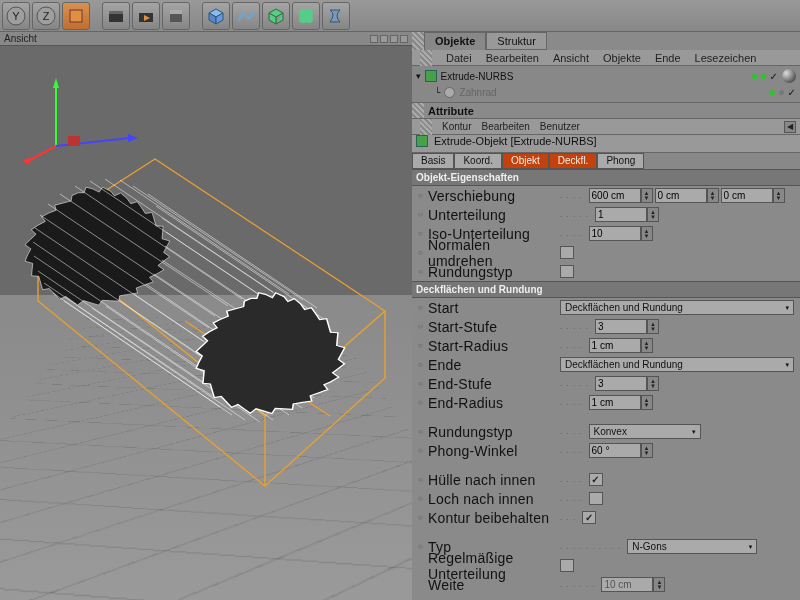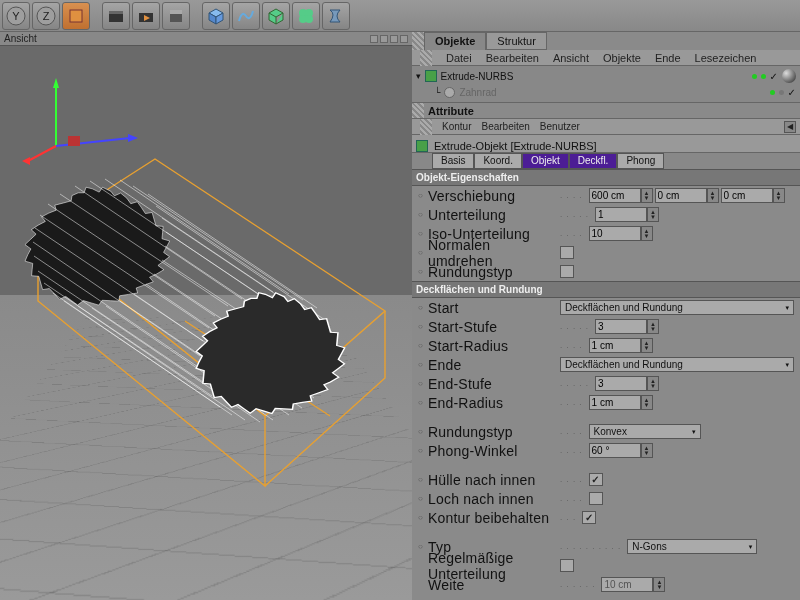--- a/index.html
+++ b/index.html
@@ -30,24 +30,24 @@
 .tree-icons { margin-left: auto; display: flex; gap: 4px; align-items: center; }
 .dot { width: 5px; height: 5px; border-radius: 50%; }
 .dot.green { background: #2c2; }
 .dot.grey { background: #777; }
 .cube-ico { width: 12px; height: 12px; background: #48a048; border: 1px solid #265; }
 .circle-ico { width: 11px; height: 11px; border: 1px solid #666; border-radius: 50%; background: #aaa; }
 .sphere { width: 14px; height: 14px; border-radius: 50%; background: radial-gradient(circle at 30% 30%, #ddd, #222); cursor: pointer; }
 .attr-header { display: flex; height: 16px; background: #8a8a8a; align-items: center; border-bottom: 1px solid #666; }
 .attr-header .handle-stripes { height: 100%; }
 .attr-header .title { font-weight: bold; padding-left: 4px; font-size: 11px; }
-.attr-obj { display: flex; height: 18px; background: #999; align-items: flex-end; gap: 6px; padding-left: 4px; border-bottom: 1px solid #666; }
-.sub-tabs { display: flex; height: 16px; background: #888; padding-left: 20px; }
+.attr-obj { display: flex; height: 18px; background: #999; align-items: flex-start; gap: 6px; padding-left: 4px; border-bottom: 1px solid #666; }
+.sub-tabs { display: flex; height: 16px; background: #888; }
 .sub-tab { padding: 1px 8px; border: 1px solid #555; background: #aaa; font-size: 10px; cursor: pointer; }
-.sub-tab.active { background: #4c1d95; color: #eee; }
+.sub-tab.active { background: #c2410c; color: #eee; }
 .section-hdr { background: #777; color: #eee; font-weight: bold; font-size: 10px; padding: 2px 4px; border-top: 1px solid #555; border-bottom: 1px solid #555; }
 .props { background: #8a8a8a; }
 .prop-row { display: flex; align-items: center; height: 19px; padding-left: 6px; gap: 2px; }
 .prop-row .anim { font-size: 8px; color: #555; width: 8px; }
 .prop-row label { width: 130px; font-size: 14px; color: #111; letter-spacing: 0.2px; }
 .prop-row .dots { flex: 0 0 auto; color: #555; font-size: 8px; letter-spacing: 1px; margin-right: 4px; }
 .num-field { display: flex; height: 15px; }
 .num-field input { width: 52px; height: 15px; background: #aaa; border: 1px solid #555; font-size: 10px; padding: 0 2px; }
 .num-field .spin { width: 12px; height: 15px; background: #888; border: 1px solid #555; display: flex; flex-direction: column; justify-content: center; font-size: 6px; line-height: 5px; color: #222; text-align: center; cursor: pointer; }
 .num-field .spin::before { content: "▲"; }

